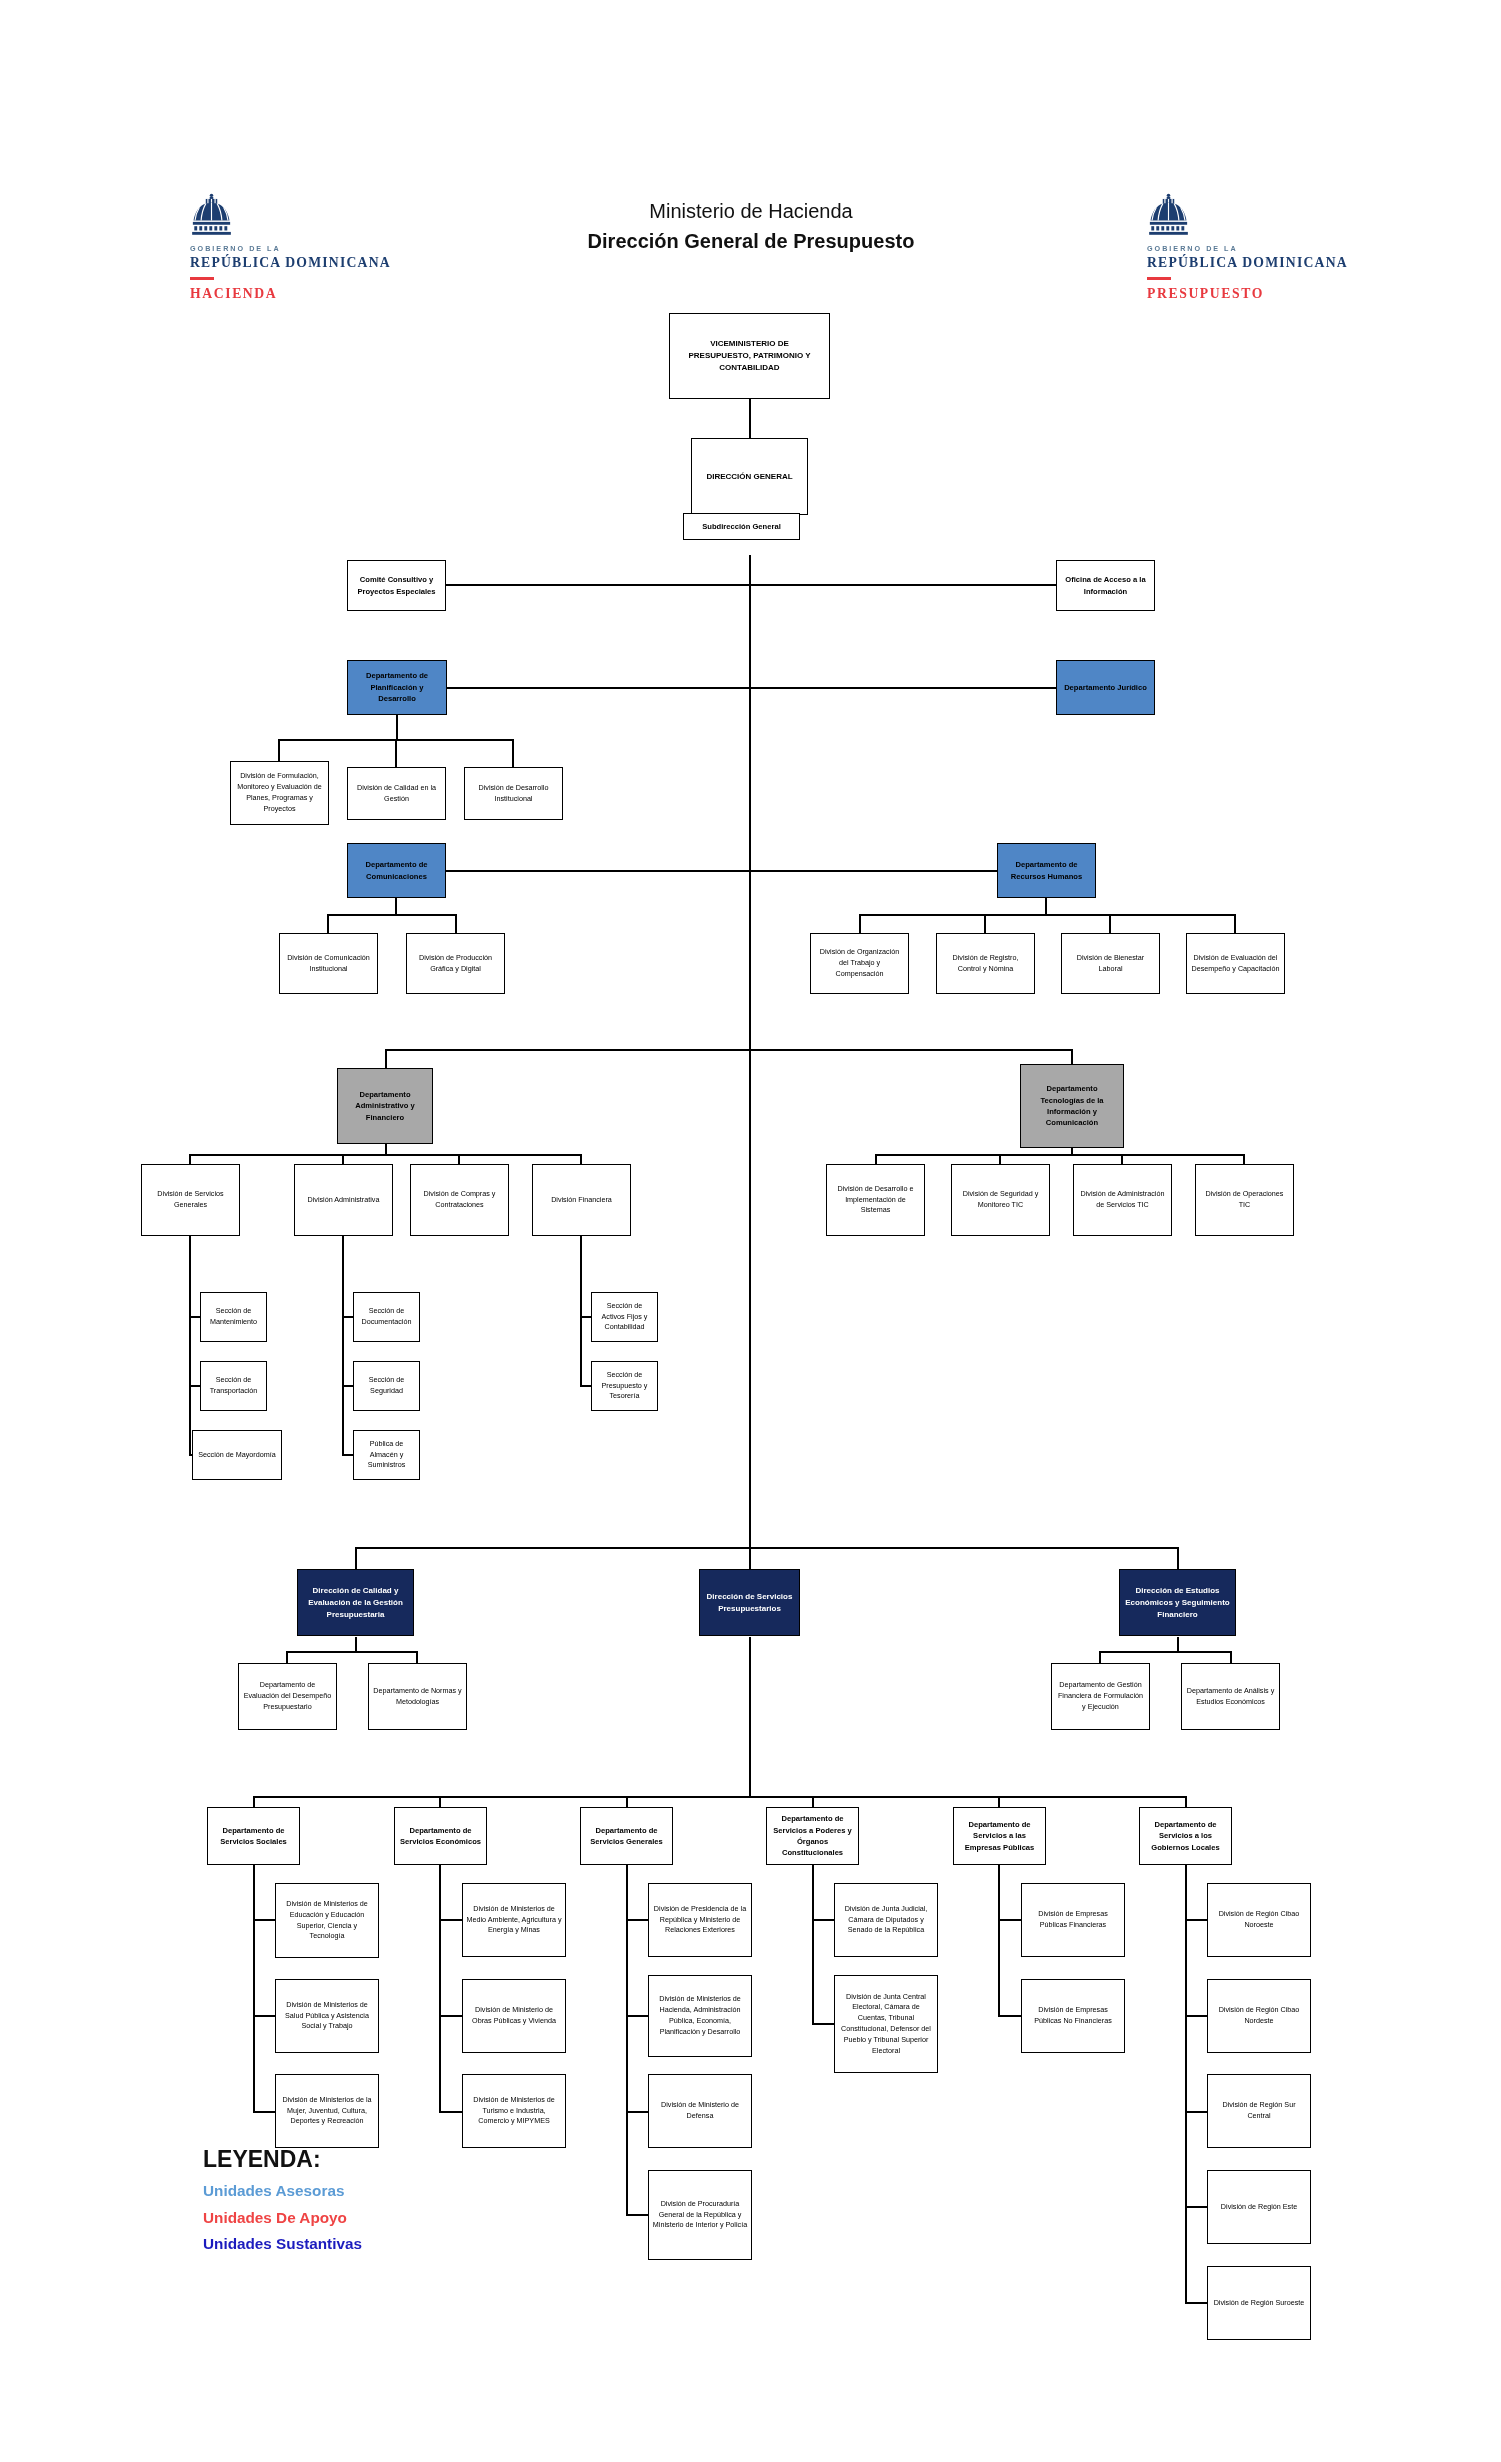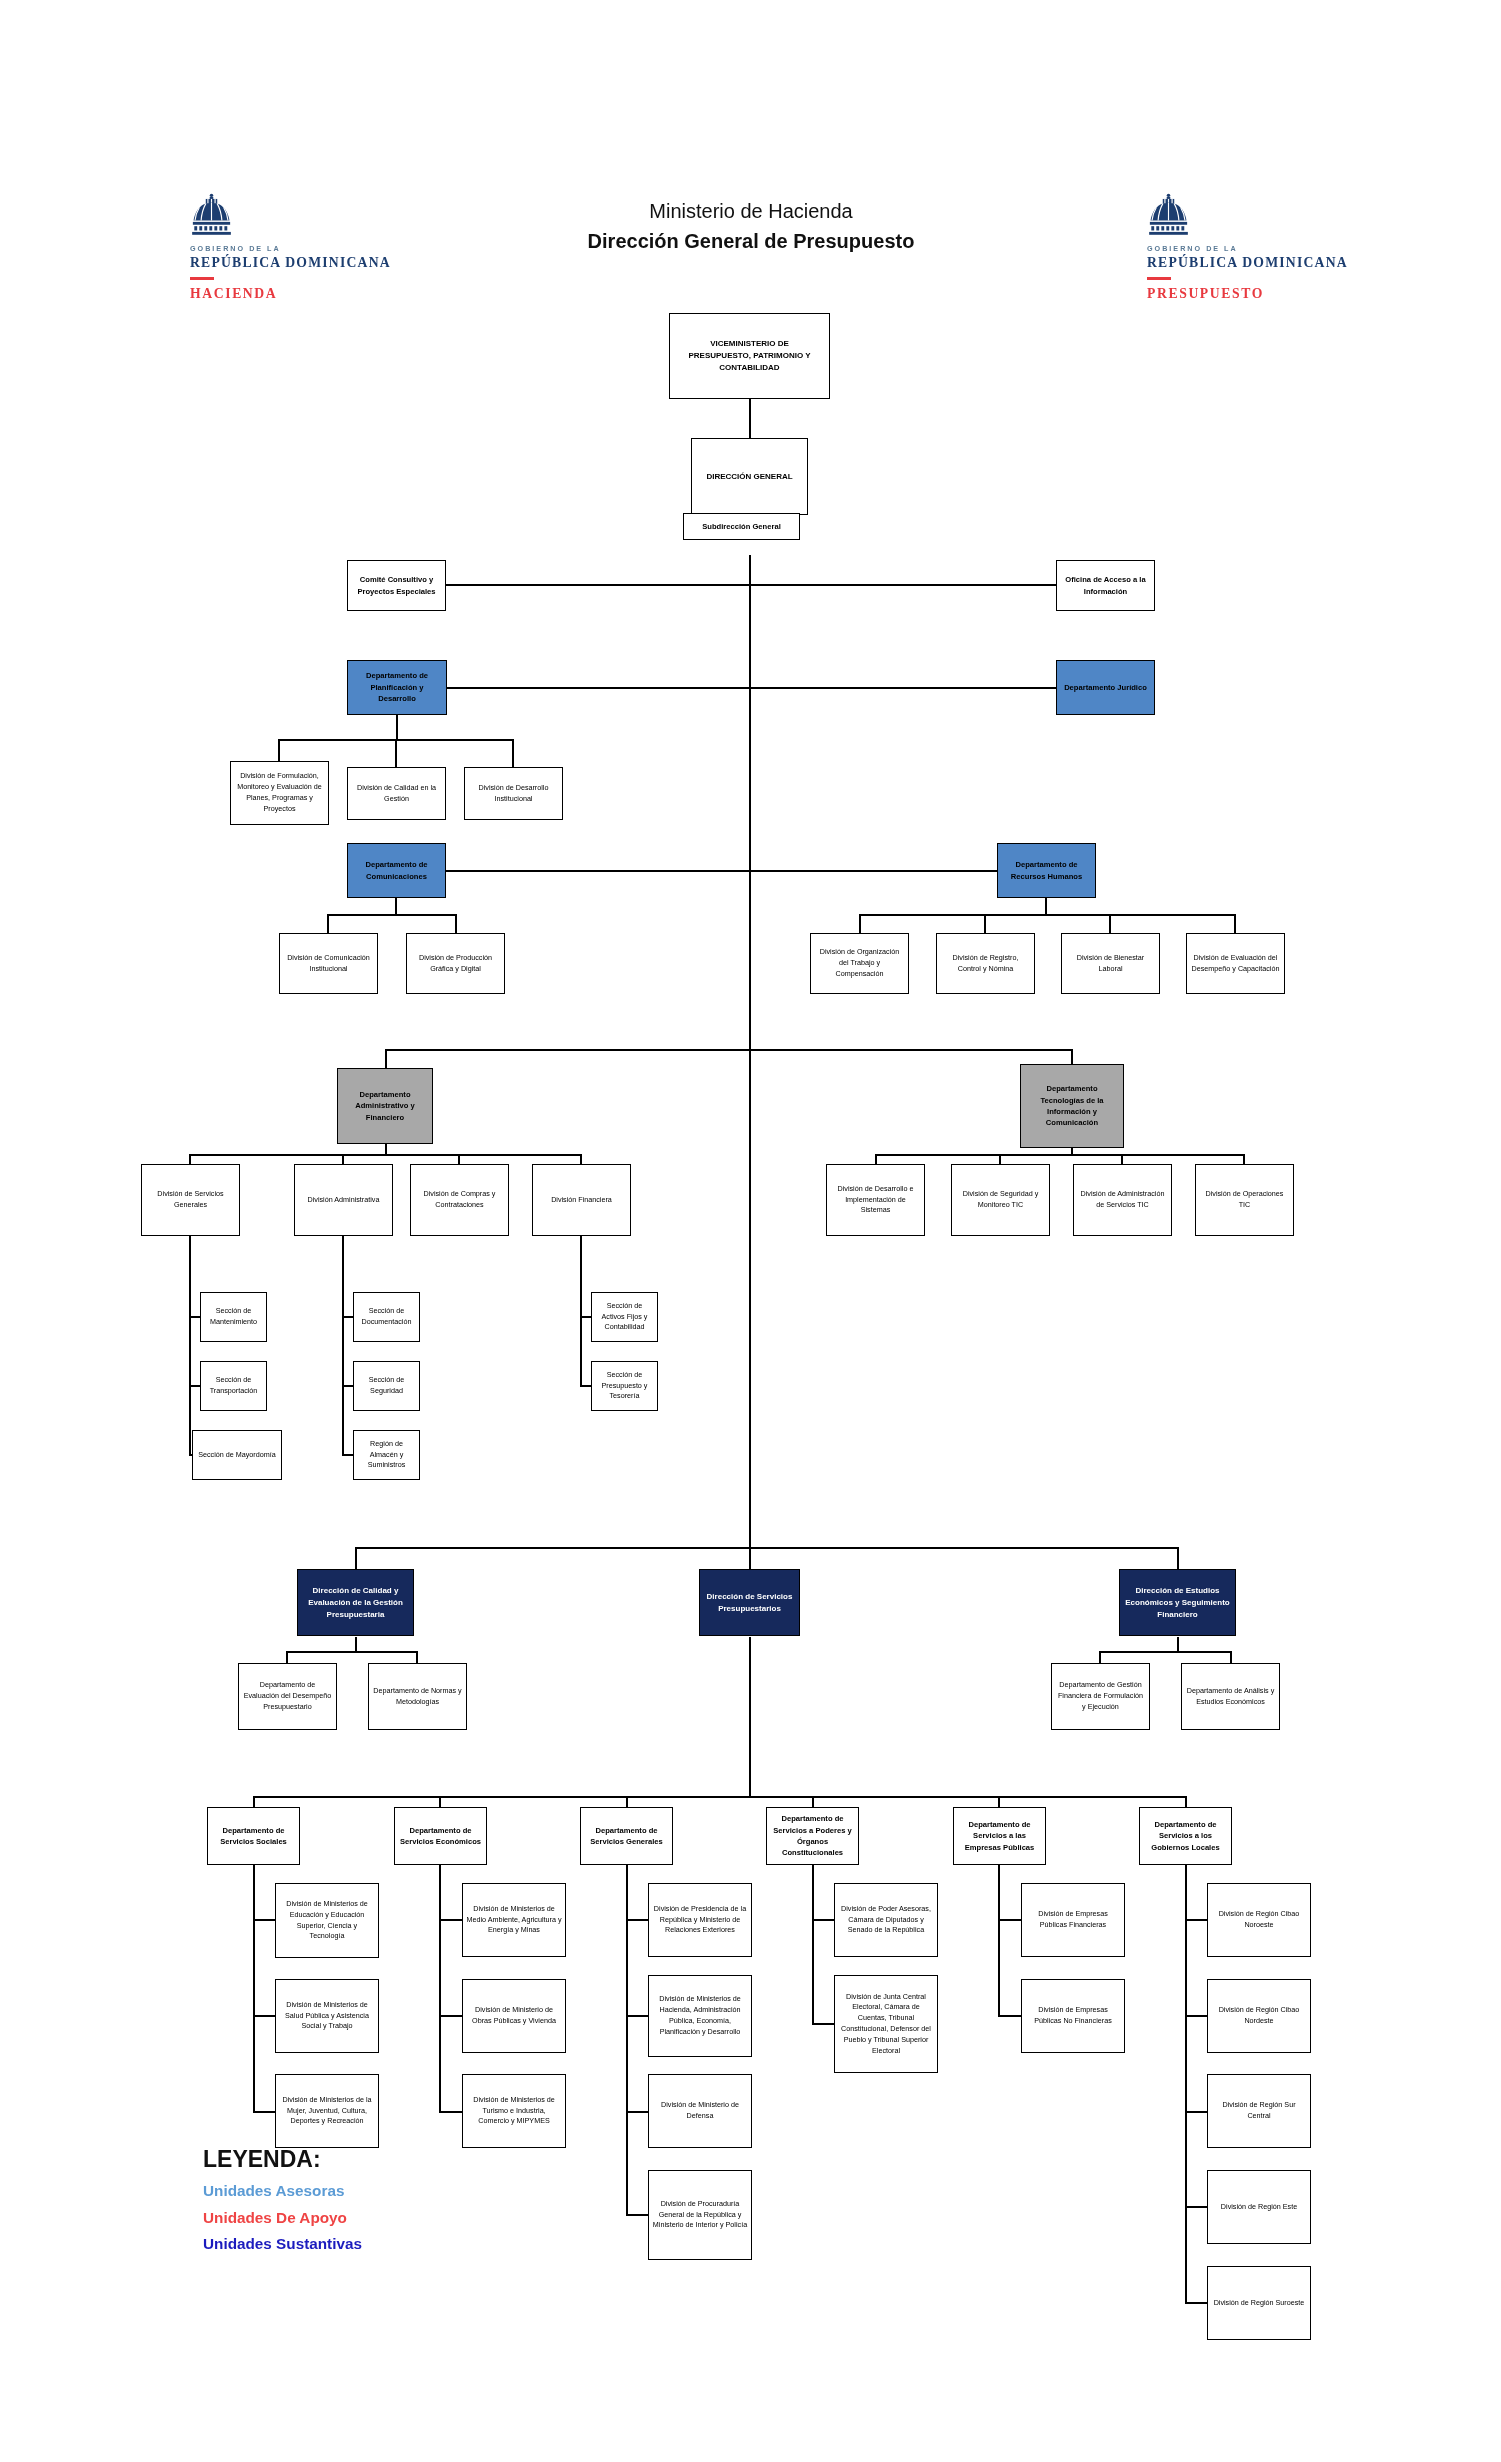--- a/index.html
+++ b/index.html
@@ -225,21 +225,21 @@
   <div class="node b gray" style="left:1020px;top:1064px;width:104px;height:84px">Departamento Tecnologías de la Información y Comunicación</div>
   <div class="node sec" style="left:141px;top:1164px;width:99px;height:72px">División de Servicios Generales</div>
   <div class="node sec" style="left:294px;top:1164px;width:99px;height:72px">División Administrativa</div>
   <div class="node sec" style="left:410px;top:1164px;width:99px;height:72px">División de Compras y Contrataciones</div>
   <div class="node sec" style="left:532px;top:1164px;width:99px;height:72px">División Financiera</div>
   <div class="node sec" style="left:200px;top:1292px;width:67px;height:50px">Sección de Mantenimiento</div>
   <div class="node sec" style="left:200px;top:1361px;width:67px;height:50px">Sección de Transportación</div>
   <div class="node sec" style="left:192px;top:1430px;width:90px;height:50px">Sección de Mayordomía</div>
   <div class="node sec" style="left:353px;top:1292px;width:67px;height:50px">Sección de Documentación</div>
   <div class="node sec" style="left:353px;top:1361px;width:67px;height:50px">Sección de Seguridad</div>
-  <div class="node sec" style="left:353px;top:1430px;width:67px;height:50px">Región de Almacén y Suministros</div>
+  <div class="node sec" style="left:353px;top:1430px;width:67px;height:50px">Pública de Almacén y Suministros</div>
   <div class="node sec" style="left:591px;top:1292px;width:67px;height:50px">Sección de Activos Fijos y Contabilidad</div>
   <div class="node sec" style="left:591px;top:1361px;width:67px;height:50px">Sección de Presupuesto y Tesorería</div>
   <div class="node sec" style="left:826px;top:1164px;width:99px;height:72px">División de Desarrollo e Implementación de Sistemas</div>
   <div class="node sec" style="left:951px;top:1164px;width:99px;height:72px">División de Seguridad y Monitoreo TIC</div>
   <div class="node sec" style="left:1073px;top:1164px;width:99px;height:72px">División de Administración de Servicios TIC</div>
   <div class="node sec" style="left:1195px;top:1164px;width:99px;height:72px">División de Operaciones TIC</div>
 
   <div class="node b navy big" style="left:297px;top:1569px;width:117px;height:67px">Dirección de Calidad y Evaluación de la Gestión Presupuestaria</div>
   <div class="node b navy big" style="left:699px;top:1569px;width:101px;height:67px">Dirección de Servicios Presupuestarios</div>
   <div class="node b navy big" style="left:1119px;top:1569px;width:117px;height:67px">Dirección de Estudios Económicos y Seguimiento Financiero</div>
@@ -258,21 +258,21 @@
   <div class="node sec" style="left:275px;top:1883px;width:104px;height:75px">División de Ministerios de Educación y Educación Superior, Ciencia y Tecnología</div>
   <div class="node sec" style="left:275px;top:1979px;width:104px;height:74px">División de Ministerios de Salud Pública y Asistencia Social y Trabajo</div>
   <div class="node sec" style="left:275px;top:2074px;width:104px;height:74px">División de Ministerios de la Mujer, Juventud, Cultura, Deportes y Recreación</div>
   <div class="node sec" style="left:462px;top:1883px;width:104px;height:74px">División de Ministerios de Medio Ambiente, Agricultura y Energía y Minas</div>
   <div class="node sec" style="left:462px;top:1979px;width:104px;height:74px">División de Ministerio de Obras Públicas y Vivienda</div>
   <div class="node sec" style="left:462px;top:2074px;width:104px;height:74px">División de Ministerios de Turismo e Industria, Comercio y MIPYMES</div>
   <div class="node sec" style="left:648px;top:1883px;width:104px;height:74px">División de Presidencia de la República y Ministerio de Relaciones Exteriores</div>
   <div class="node sec" style="left:648px;top:1975px;width:104px;height:82px">División de Ministerios de Hacienda, Administración Pública, Economía, Planificación y Desarrollo</div>
   <div class="node sec" style="left:648px;top:2074px;width:104px;height:74px">División de Ministerio de Defensa</div>
   <div class="node sec" style="left:648px;top:2170px;width:104px;height:90px">División de Procuraduría General de la República y Ministerio de Interior y Policía</div>
-  <div class="node sec" style="left:834px;top:1883px;width:104px;height:74px">División de Poder Asesoras, Cámara de Diputados y Senado de la República</div>
+  <div class="node sec" style="left:834px;top:1883px;width:104px;height:74px">División de Junta Judicial, Cámara de Diputados y Senado de la República</div>
   <div class="node sec" style="left:834px;top:1975px;width:104px;height:98px">División de Junta Central Electoral, Cámara de Cuentas, Tribunal Constitucional, Defensor del Pueblo y Tribunal Superior Electoral</div>
   <div class="node sec" style="left:1021px;top:1883px;width:104px;height:74px">División de Empresas Públicas Financieras</div>
   <div class="node sec" style="left:1021px;top:1979px;width:104px;height:74px">División de Empresas Públicas No Financieras</div>
   <div class="node sec" style="left:1207px;top:1883px;width:104px;height:74px">División de Región Cibao Noroeste</div>
   <div class="node sec" style="left:1207px;top:1979px;width:104px;height:74px">División de Región Cibao Nordeste</div>
   <div class="node sec" style="left:1207px;top:2074px;width:104px;height:74px">División de Región Sur Central</div>
   <div class="node sec" style="left:1207px;top:2170px;width:104px;height:74px">División de Región Este</div>
   <div class="node sec" style="left:1207px;top:2266px;width:104px;height:74px">División de Región Suroeste</div>
 
   <div class="legend">

